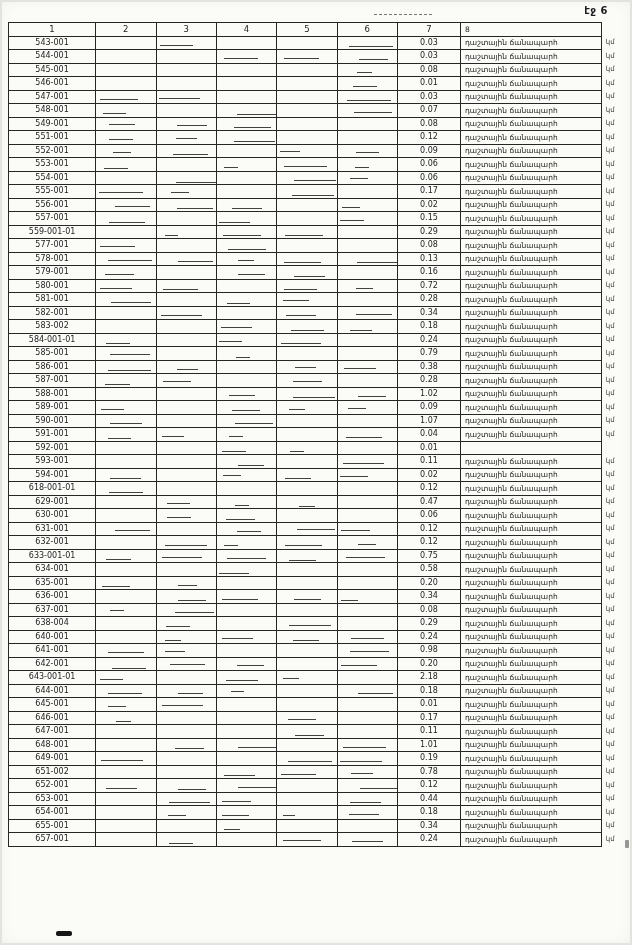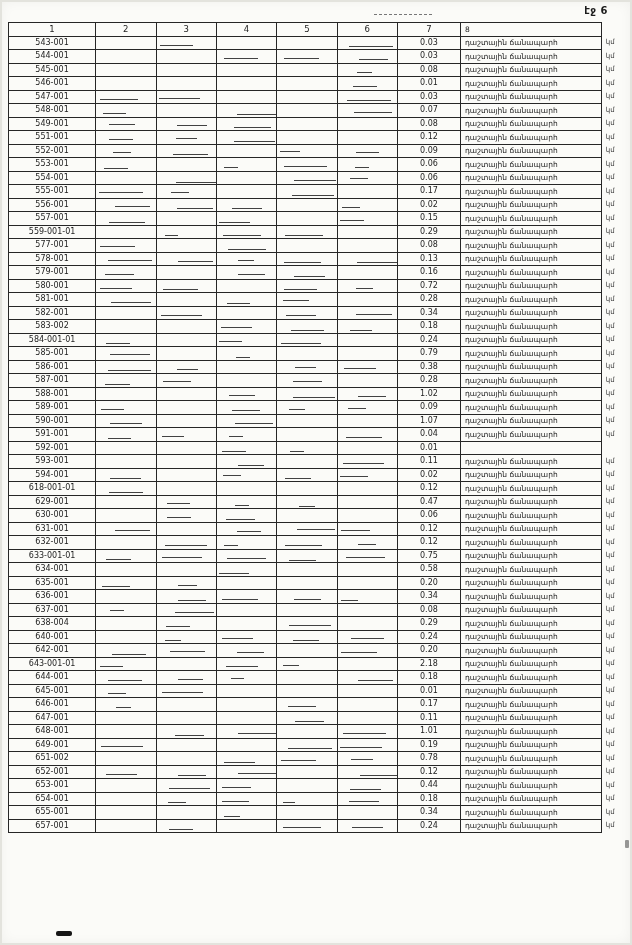--- a/index.html
+++ b/index.html
@@ -834,20 +834,37 @@
             <div class="noise-dash" style="width: 46%; margin-left: 25%; margin-top: 7px;"></div>
           </td>
           <td class="c-empty">
             <div class="noise-dash" style="width: 60%; margin-left: 21%; margin-top: 3px;"></div>
           </td>
           <td class="c-val">0.24</td>
           <td class="c-label">դաշտային ճանապարհ</td>
           <td class="margin-cell">կմ</td>
         </tr>
         <tr>
+          <td class="c-id">641-001</td>
+          <td class="c-empty">
+            <div class="noise-dash" style="width: 65%; margin-left: 17%; margin-top: 4px;"></div>
+          </td>
+          <td class="c-empty">
+            <div class="noise-dash" style="width: 36%; margin-left: 12%; margin-top: 3px;"></div>
+          </td>
+          <td class="c-empty"></td>
+          <td class="c-empty"></td>
+          <td class="c-empty">
+            <div class="noise-dash" style="width: 72%; margin-left: 18%; margin-top: 3px;"></div>
+          </td>
+          <td class="c-val">0.98</td>
+          <td class="c-label">դաշտային ճանապարհ</td>
+          <td class="margin-cell">կմ</td>
+        </tr>
+        <tr>
           <td class="c-id">642-001</td>
           <td class="c-empty">
             <div class="noise-dash" style="width: 62%; margin-left: 25%; margin-top: 9px;"></div>
           </td>
           <td class="c-empty">
             <div class="noise-dash" style="width: 64%; margin-left: 20%; margin-top: 2px;"></div>
           </td>
           <td class="c-empty">
             <div class="noise-dash" style="width: 50%; margin-left: 32%; margin-top: 4px;"></div>
           </td>

